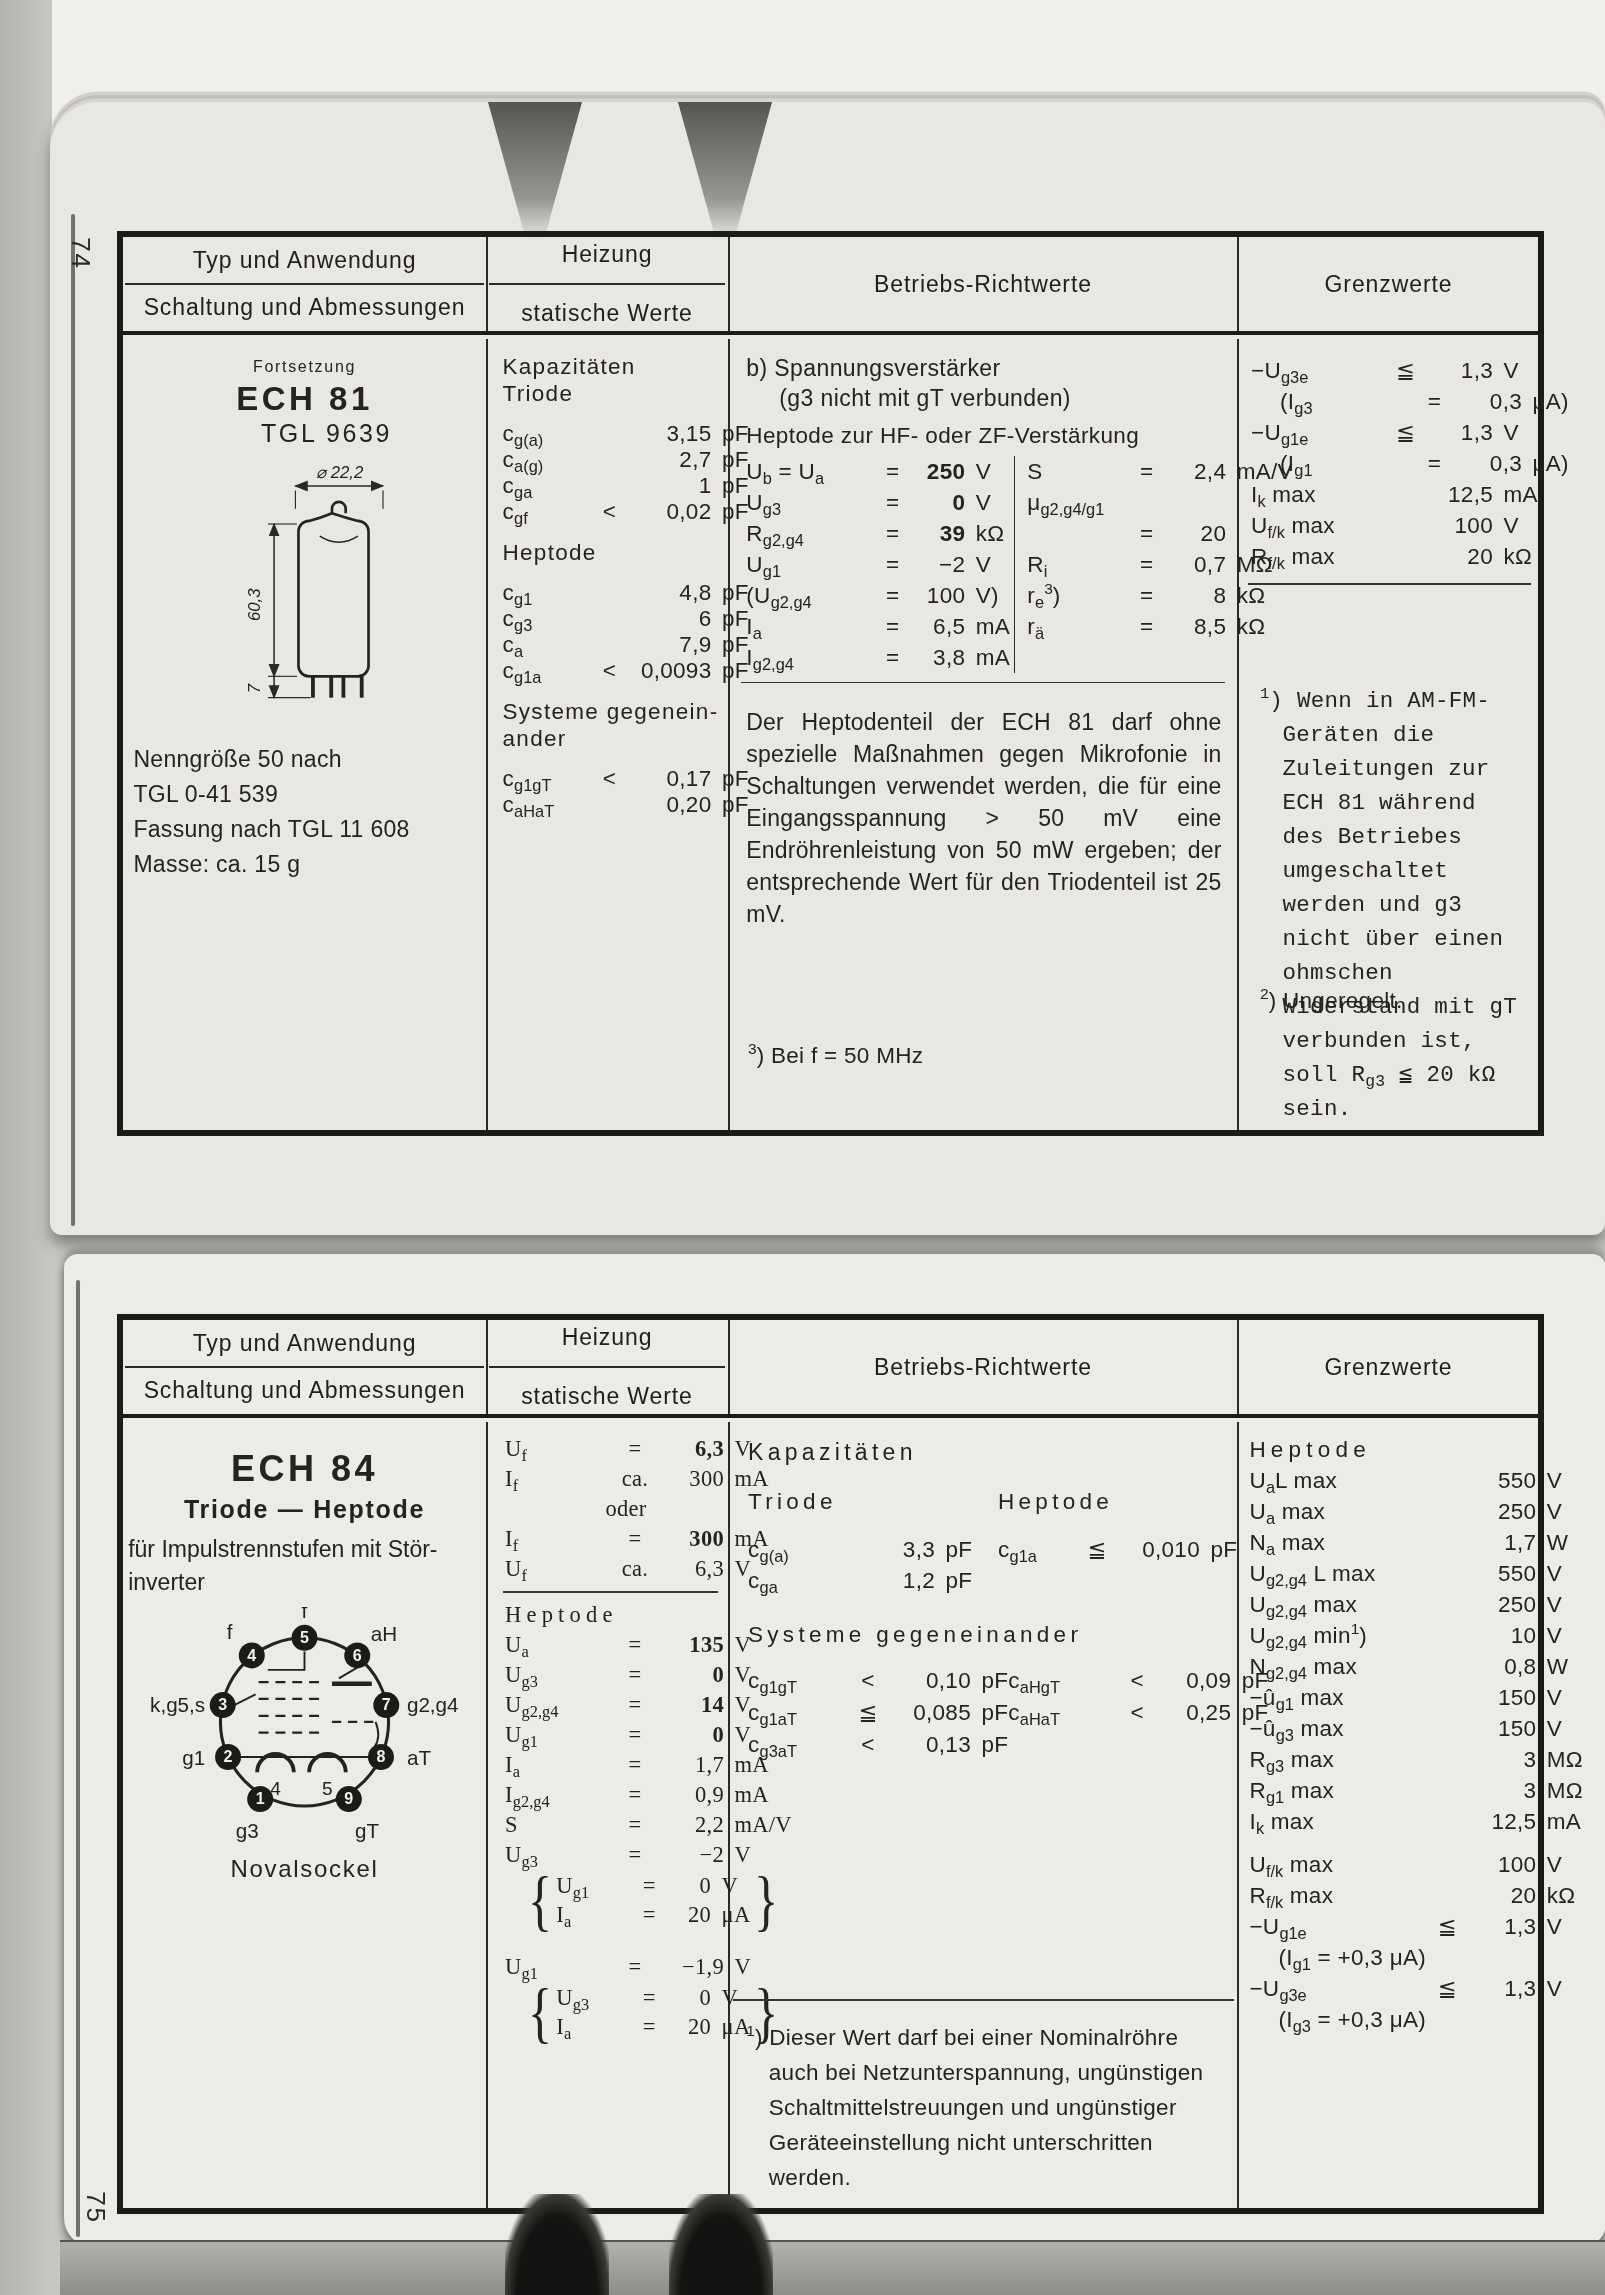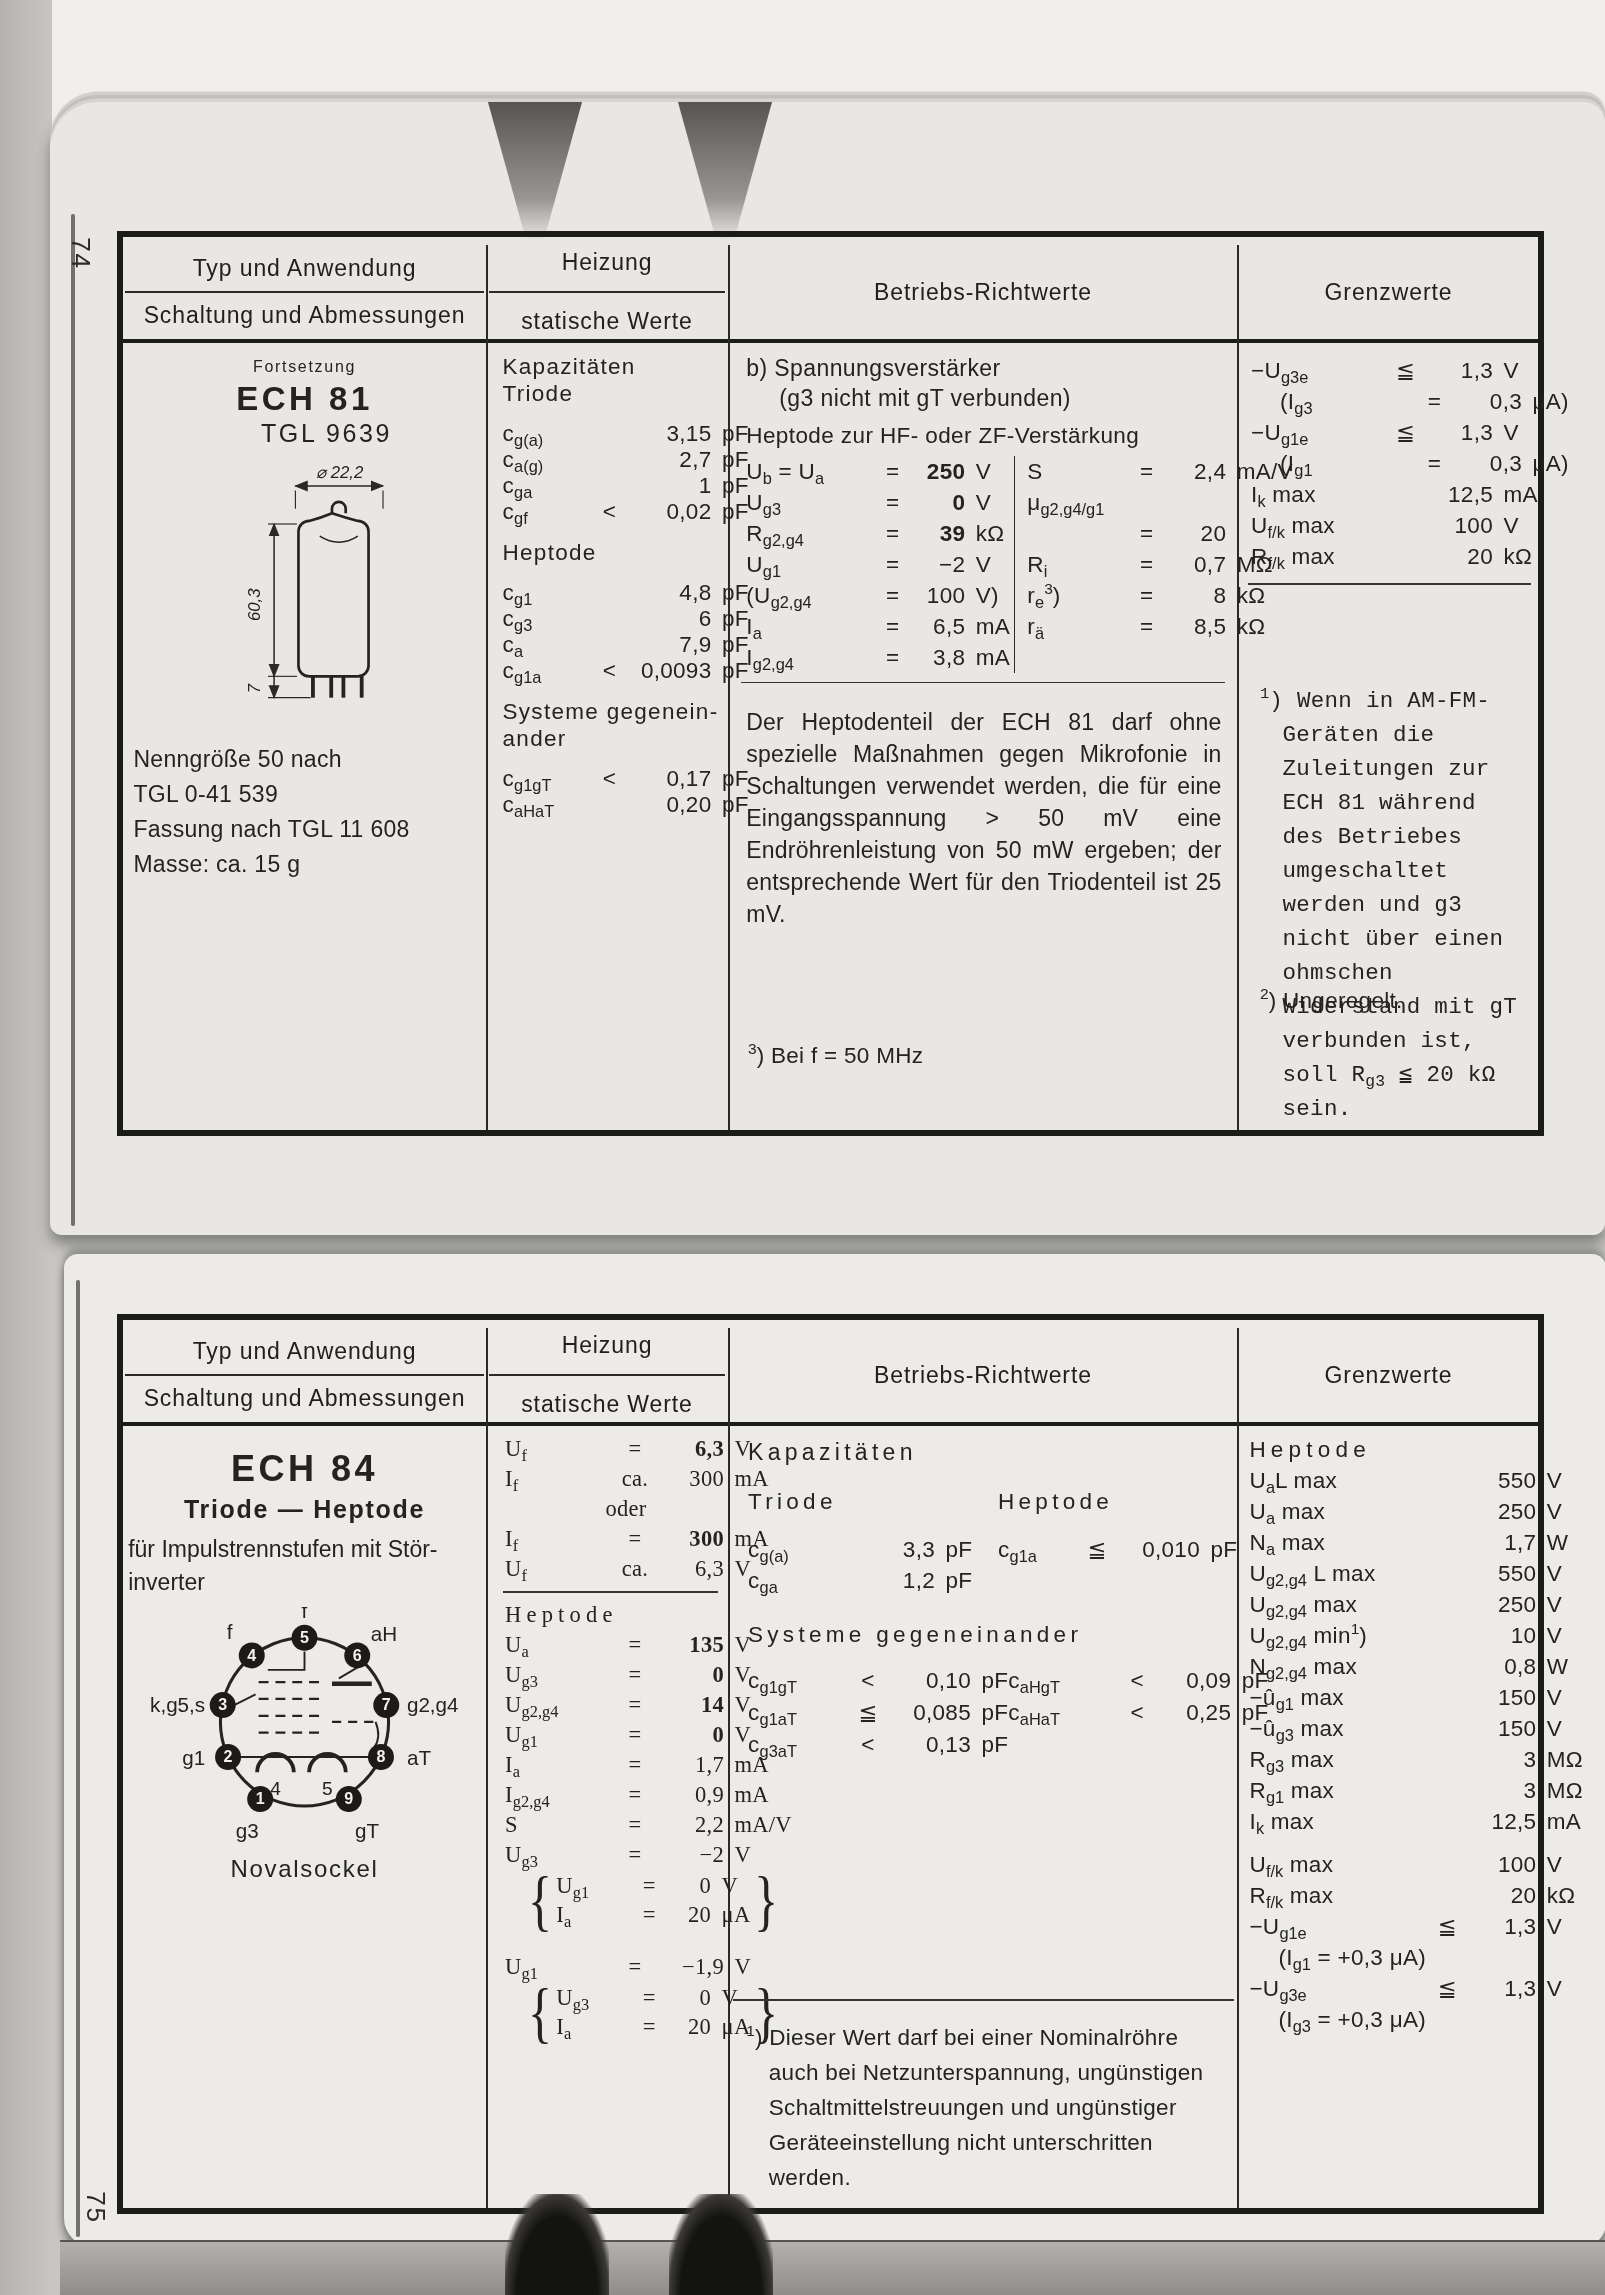--- a/index.html
+++ b/index.html
@@ -28,21 +28,21 @@
   .page-edge{position:absolute;width:3.5px;background:#4a4946;opacity:.75;border-radius:1.7px;}
   .page74 .page-edge{left:21px;top:112px;bottom:8.6px;}
   .page75 .page-edge{left:12px;top:26px;bottom:10.4px;}
   .pageno{position:absolute;font-size:26px;letter-spacing:1.7px;color:#2c2b28;}
   .pageno74{left:64px;top:238px;transform:rotate(90deg);}
   .pageno75{left:79px;top:2192px;transform:rotate(90deg);}
   
   .dtable{position:absolute;width:1427px;border:6px solid #1b1b19;}
   .t74{left:117px;top:231px;height:905px;}
   .t75{left:117px;top:1314px;height:900px;}
-  .thead{position:absolute;left:0;right:0;top:8px;height:98px;border-bottom:4.3px solid #1b1b19;}
+  .thead{position:absolute;left:0;right:0;top:0;height:98px;border-bottom:4.3px solid #1b1b19;}
   .tbody{position:absolute;left:0;right:0;top:102px;bottom:0;}
   .vline{position:absolute;top:0;bottom:0;width:1.7px;background:#2b2a27;}
   .v1{left:363px;} .v2{left:605px;} .v3{left:1114px;}
   .hc{position:absolute;top:0;bottom:0;display:flex;flex-direction:column;}
   .hc1{left:0;width:363px;} .hc2{left:364px;width:240px;gap:12px;}
   .hc3{left:606px;width:508px;} .hc4{left:1116px;width:299px;}
   .hcell{flex:1;display:flex;align-items:center;justify-content:center;
          font-size:23px;letter-spacing:0.9px;color:#21201d;}
   .hdiv{height:1.7px;background:#2b2a27;margin:0 1.7px;}
   .cell{position:absolute;top:0;bottom:0;font-size:22.5px;}

